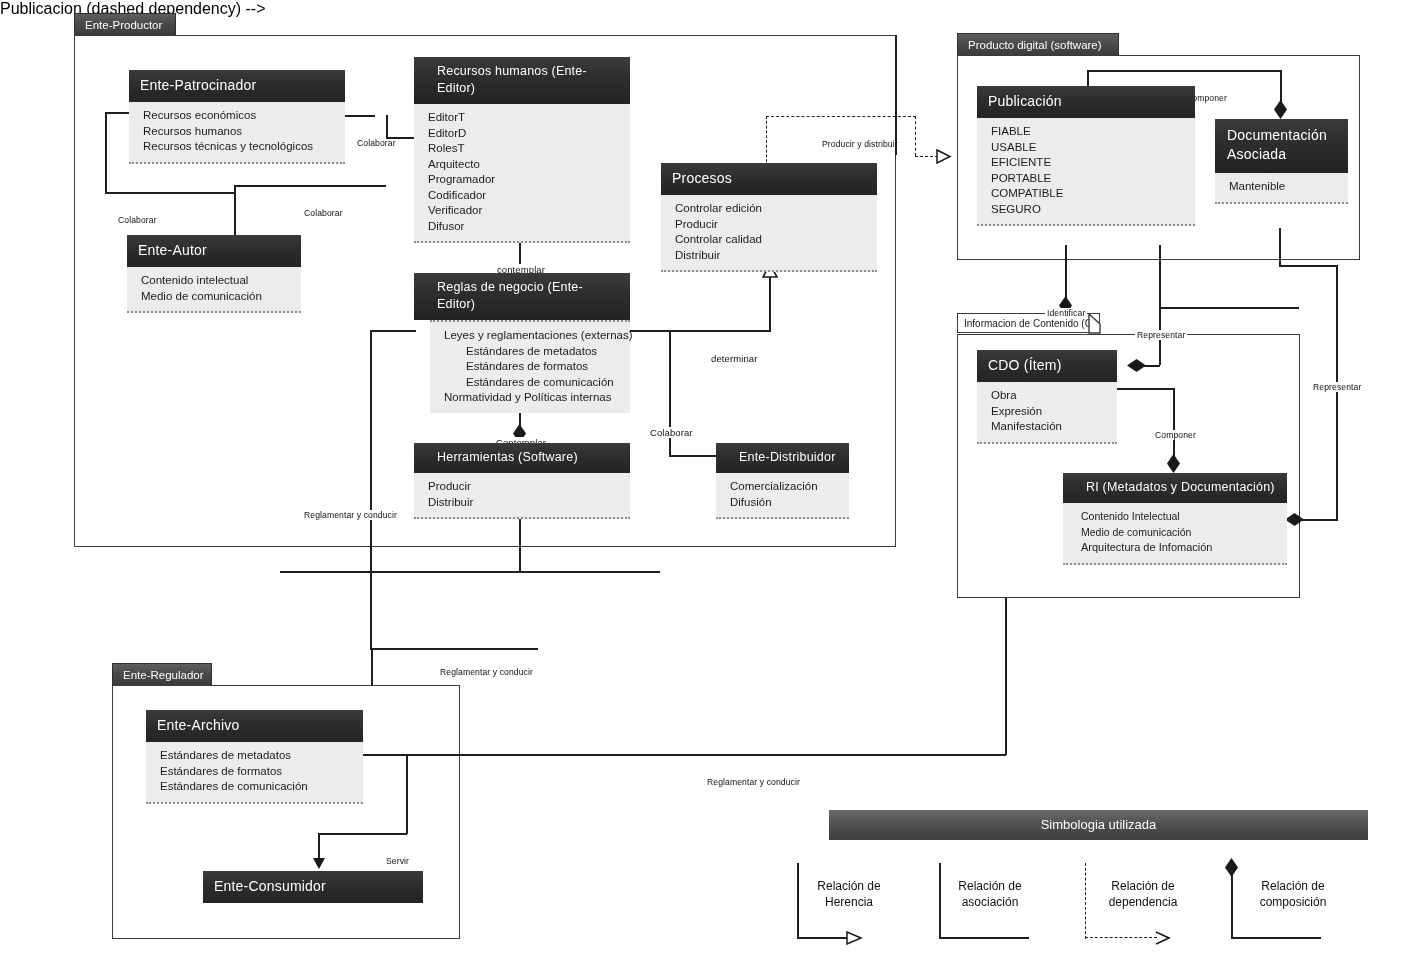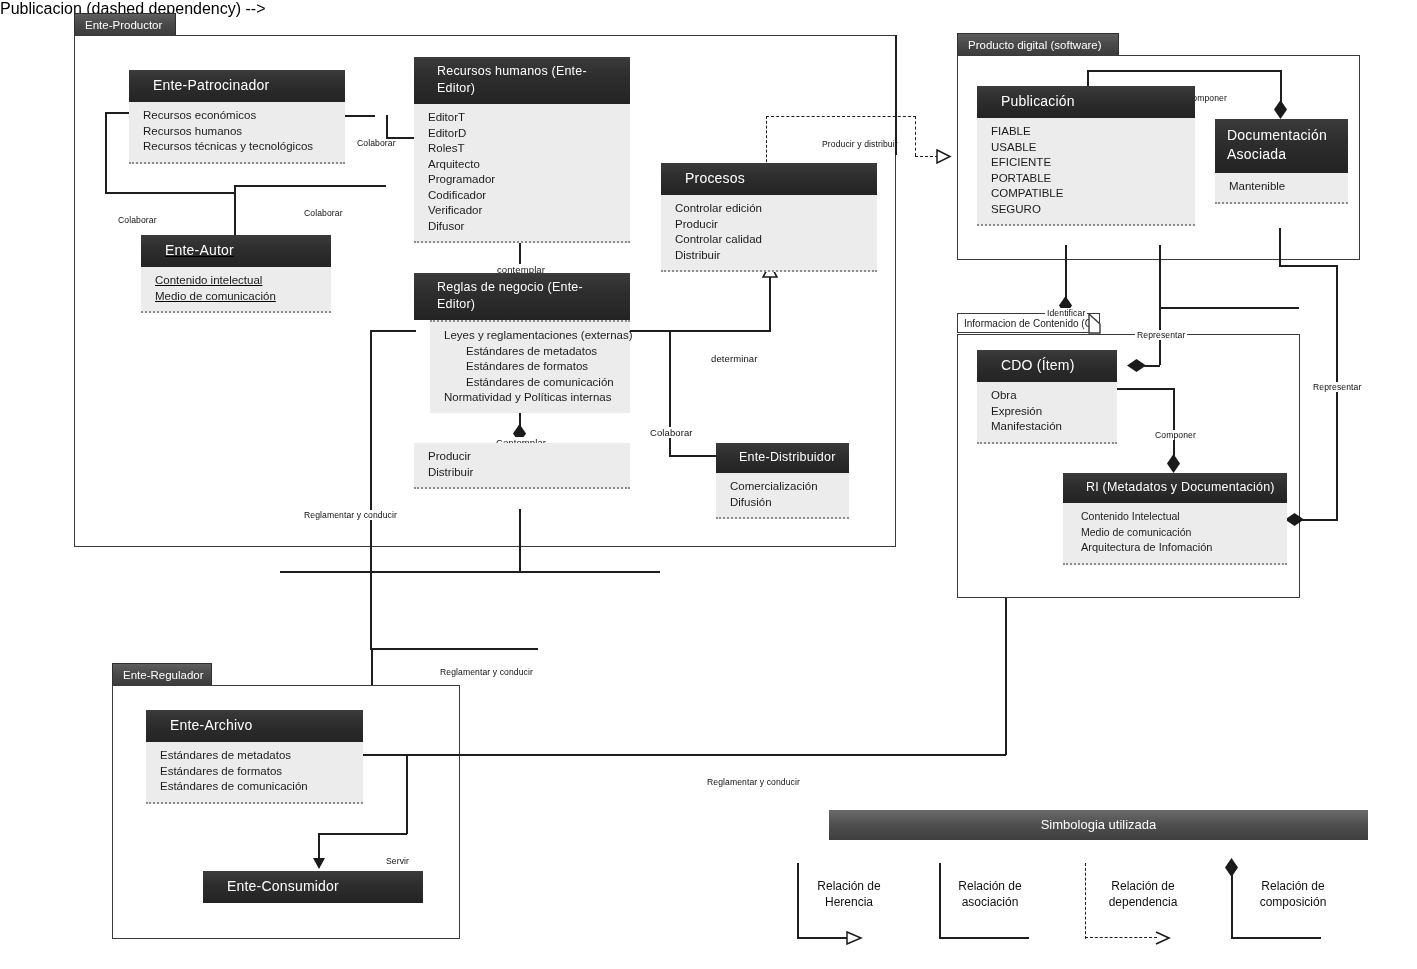--- a/index.html
+++ b/index.html
@@ -14,21 +14,21 @@
     border:1px solid #2f2f2f;border-bottom:none;}
 
   
   .pkg-tab.note{background:#ffffff;color:#1a1a1a;border:1.4px solid #3a3a3a;
      font-size:10px;line-height:20px;height:20px;padding:0 14px 0 6px;}
 
   
   .cls{position:absolute;box-sizing:border-box;}
   .cls .hd{box-sizing:border-box;color:#ffffff;
     background:linear-gradient(to bottom,#3b3b3b 0%,#2e2e2e 40%,#232323 100%);
-    padding:7px 12px 8px 24px;font-size:14px;line-height:17px;letter-spacing:.2px;}
+    padding:7px 12px 8px 11px;font-size:14px;line-height:17px;letter-spacing:.2px;}
   .cls .bd{box-sizing:border-box;background:#ececec;padding:6px 10px 7px 14px;
     border-bottom:2px dotted #8d8d8d;}
   .cls .bd .at{font-size:11.5px;line-height:15.5px;color:#1c1c1c;white-space:nowrap;}
   .cls .bd .at.ind{padding-left:22px;}
   .cls.topdot .bd{border-top:2px dotted #8d8d8d;}
   .cls .hd.small{font-size:12.5px;padding:6px 10px 7px 23px;}
   .cls .hd.two{line-height:19px;padding:7px 12px 9px 12px;}
 
   
   .ln{position:absolute;background:#1e1e1e;}
@@ -217,21 +217,21 @@
       <div class="at">RolesT</div>
       <div class="at">Arquitecto</div>
       <div class="at">Programador</div>
       <div class="at">Codificador</div>
       <div class="at">Verificador</div>
       <div class="at">Difusor</div>
     </div>
   </div>
 
   
-  <div class="cls" style="left:141px;top:235px;width:190px;text-decoration:underline;">
+  <div class="cls" style="left:127px;top:235px;width:174px;">
     <div class="hd">Ente-Autor</div>
     <div class="bd">
       <div class="at">Contenido intelectual</div>
       <div class="at">Medio de comunicación</div>
     </div>
   </div>
 
   
   <div class="cls" style="left:661px;top:163px;width:216px;">
     <div class="hd">Procesos</div>
@@ -250,20 +250,21 @@
       <div class="at">Leyes y reglamentaciones (externas)</div>
       <div class="at ind">Estándares de metadatos</div>
       <div class="at ind">Estándares de formatos</div>
       <div class="at ind">Estándares de comunicación</div>
       <div class="at">Normatividad y Políticas internas</div>
     </div>
   </div>
 
   
   <div class="cls" style="left:414px;top:443px;width:216px;">
+    <div class="hd small">Herramientas (Software)</div>
     <div class="bd">
       <div class="at">Producir</div>
       <div class="at">Distribuir</div>
     </div>
   </div>
 
   
   <div class="cls" style="left:716px;top:443px;width:133px;">
     <div class="hd small">Ente-Distribuidor</div>
     <div class="bd">

